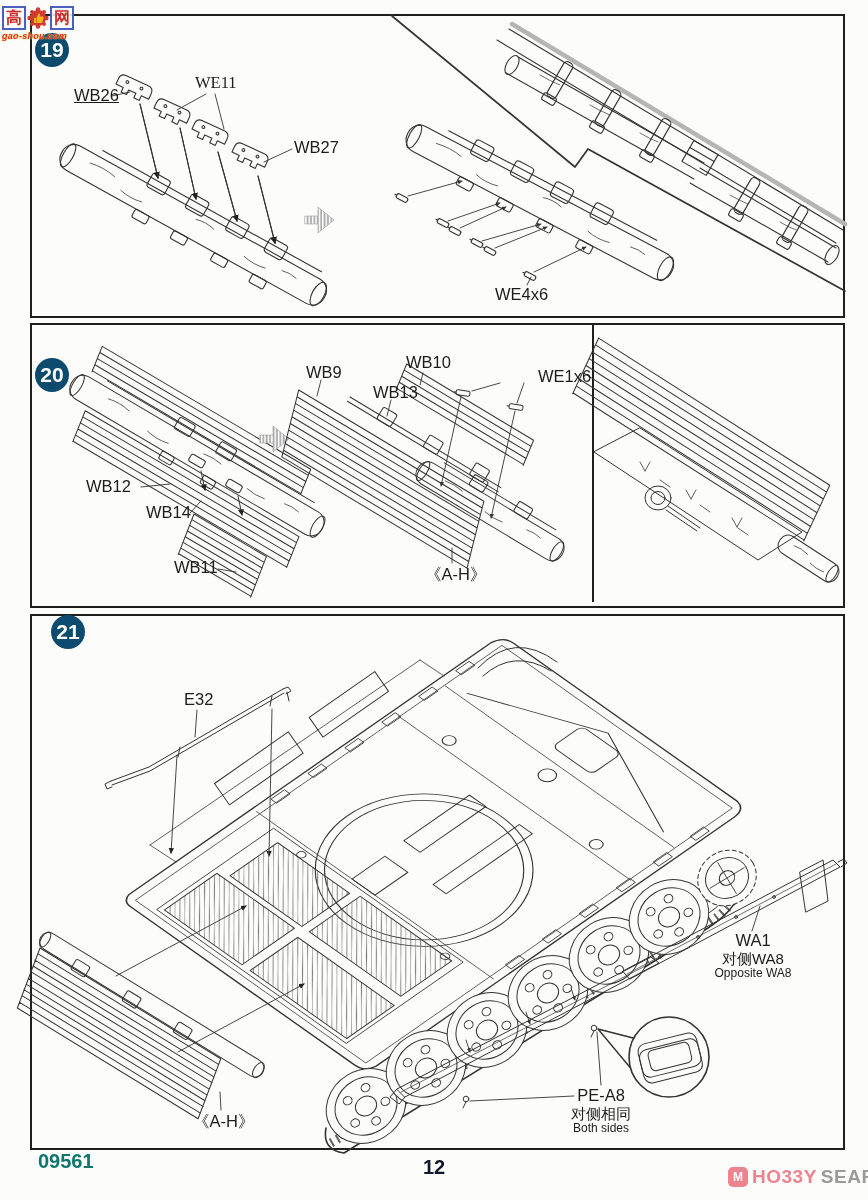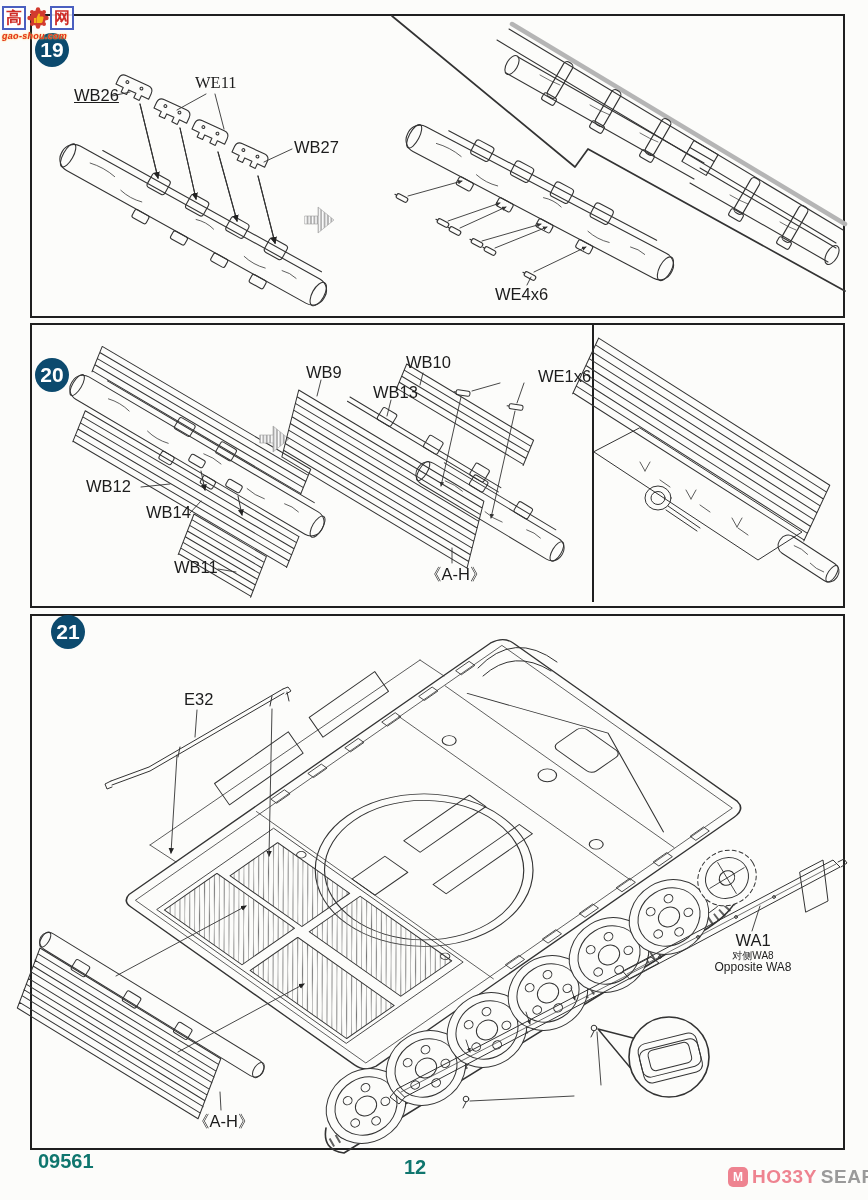--- a/index.html
+++ b/index.html
@@ -4,34 +4,34 @@
 <style>
   html,body{margin:0;padding:0;background:#e9e9e7;}
   #page{position:relative;width:868px;height:1200px;background:#fcfcfa;overflow:hidden;
         font-family:"Liberation Sans",sans-serif;}
   .sec{position:absolute;border:2px solid #1f1f1f;}
   .vdiv{position:absolute;border-left:2px solid #1f1f1f;}
   svg.art{position:absolute;left:0;top:0;}
   .badge{position:absolute;width:34px;height:34px;border-radius:50%;background:#0c4a6e;
          color:#fff;font:700 21px/34px "Liberation Sans",sans-serif;text-align:center;}
   .lbl{position:absolute;font:16.5px/1.12 "Liberation Sans",sans-serif;color:#1c1c1c;white-space:nowrap;}
-  .lbl-cn{font-size:10px;}
+  .lbl-cn{font-size:15px;}
   .lbl-sm{font-size:12px;}
   .cblock{position:absolute;text-align:center;color:#1c1c1c;}
   .cblock div{line-height:1.15;}
   
   .wm{position:absolute;left:2px;top:6px;z-index:5;}
   .wm-row{display:flex;align-items:center;gap:1px;}
   .wm-box{display:inline-block;width:20px;height:20px;border:2px solid #4a5fc0;background:rgba(255,255,255,.85);
           color:#cf2b26;font:700 16px/20px "Liberation Sans",sans-serif;text-align:center;}
   .wm-url{font:700 italic 9px/10px "Liberation Sans",sans-serif;color:#e2311f;
           text-shadow:0 0 2px #ffcc66,0 0 1px #ffcc66;margin-top:1px;letter-spacing:.3px;}
   
   .kitno{position:absolute;font:700 20px "Liberation Sans",sans-serif;color:#0f766e;}
-  .pageno{position:absolute;font:600 20px "Liberation Sans",sans-serif;color:#0f766e;}
+  .pageno{position:absolute;font:600 20px "Liberation Sans",sans-serif;color:#0f172a;text-align:center;}
   .logo{position:absolute;display:flex;align-items:center;gap:4px;}
   .logo-box{width:20px;height:20px;border-radius:5px;background:#ee8390;color:#fff;
             font:800 12px/20px "Liberation Sans",sans-serif;text-align:center;}
   .logo-hobby{font:800 19px "Liberation Sans",sans-serif;color:#ee8390;letter-spacing:.5px;}
   .logo-search{font:700 19px "Liberation Sans",sans-serif;color:#9a9a9a;letter-spacing:.5px;}
 </style>
 </head>
 <body>
 
 <div id="page">
@@ -445,20 +445,25 @@
 
   <span class="lbl" style="left:184px;top:690px;">E32</span>
   <span class="lbl" style="left:193px;top:1112px;">《A-H》</span>
 
   <div class="cblock" style="left:697px;top:931px;width:112px;text-align:center;">
     <div class="lbl" style="position:static;">WA1</div>
     <div class="lbl-cn">对侧WA8</div>
     <div class="lbl-sm">Opposite WA8</div>
   </div>
 
+  <div class="cblock" style="left:553px;top:1086px;width:96px;">
+    <div class="lbl" style="position:static;">PE-A8</div>
+    <div class="lbl-cn">对侧相同</div>
+    <div class="lbl-sm">Both sides</div>
+  </div>
 
   <div class="wm">
     <div class="wm-row">
       <span class="wm-box">高</span>
       <span style="display:inline-block;width:22px;height:22px;">
         <svg width="22" height="22" viewBox="0 0 22 22">
           <circle cx="11" cy="11" r="8" fill="#d23a2e"></circle>
           <g fill="#d23a2e">
               <circle cx="11" cy="2.5" r="2.2"></circle>
               <circle cx="11" cy="19.5" r="2.2"></circle>

